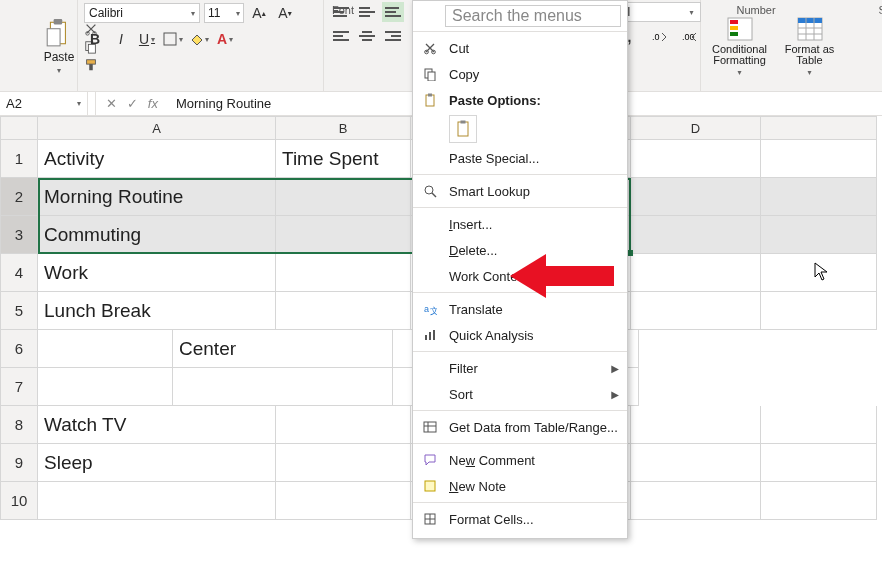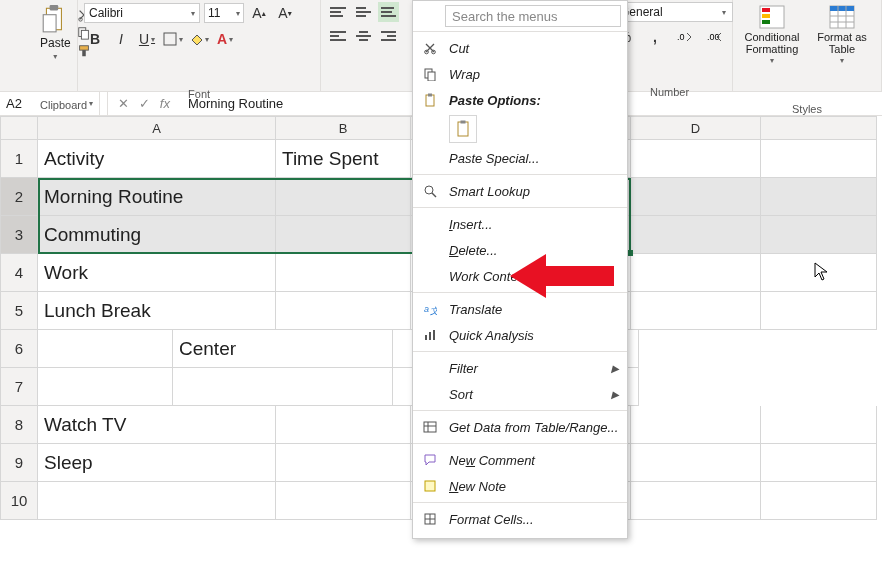--- a/index.html
+++ b/index.html
@@ -7,21 +7,21 @@
 
 
 .ribbon {
   background: #f3f2f1;
   border-bottom: 1px solid #e1dfdd;
   height: 92px;
   display: flex;
   font-size: 12px;
   user-select: none;
 }
-.rib-group { border-right: 1px solid #e1dfdd; padding: 2px 6px 2px 6px; display: flex; flex-direction: column; justify-content: space-between; gap: 36px; }
+.rib-group { border-right: 1px solid #e1dfdd; padding: 2px 6px 2px 6px; display: flex; justify-content: space-between; gap: 36px; }
 .rib-group .label { text-align: center; font-size: 11px; color: #555; padding: 2px 0 1px; }
 .rib-row { display: flex; gap: 4px; align-items: center; }
 
 
 .g-clipboard { width: 78px; padding-left: 40px; }
 .big-btn { display: flex; flex-direction: column; align-items: center; gap: 2px; width: 38px; padding-top: 2px; }
 .big-btn svg { width: 26px; height: 30px; }
 .small-col { display: flex; flex-direction: column; gap: 2px; padding-top: 2px; }
 .small-ico { width: 18px; height: 16px; display:flex; align-items:center; justify-content:center; }
 
@@ -40,21 +40,21 @@
 .wrap-btn { height:20px; display:flex; align-items:center; gap:4px; padding:0 6px; font-size:12px;}
 
 .g-number { width: 126px; }
 .num-combo { width:120px; height:20px; border:1px solid #ccc; background:#fff; font-size:12px; display:flex; align-items:center; justify-content:space-between; padding:1px 6px;}
 
 .g-styles { flex:1; display:flex; }
 .style-btn { display:flex; flex-direction:column; align-items:center; gap:2px; padding-top:2px; width: 66px; font-size:11px; text-align:center; line-height:1.05;}
 
 
 .fbar { height: 24px; border-bottom:1px solid #e1dfdd; display:flex; align-items:center; font-size:13px; }
-.name-box { width: 100px; height: 100%; border-right:1px solid #e1dfdd; padding:0 6px; display:flex; align-items:center; justify-content:space-between; }
+.name-box { width: 88px; height: 100%; border-right:1px solid #e1dfdd; padding:0 6px; display:flex; align-items:center; justify-content:space-between; }
 .fb-split { width: 8px; height: 100%; border-right:1px solid #e1dfdd;}
 .fb-icons { display:flex; gap:10px; padding:0 10px; color:#888; }
 .fb-input { flex:1; padding:0 8px; }
 
 
 .sheet { position: relative; }
 .col-headers { display:flex; height: 24px; font-size:13px; }
 .corner { width: 38px; border:1px solid #d6d6d6; background:#f3f2f1; }
 .ch { border:1px solid #d6d6d6; border-left:none; background:#f3f2f1; display:flex; align-items:center; justify-content:center; color:#333; }
 .ch.A { width: 238px; } .ch.B { width: 135px; } .ch.C { width: 220px; } .ch.D { width: 130px; } .ch.E { width: 116px; }
@@ -66,23 +66,23 @@
 .cell.A { width:238px; } .cell.B { width:135px; } .cell.C { width:220px; } .cell.D { width:130px; } .cell.E { width:116px; }
 
 .row.sel .cell { background: #e6e6e6; }
 .row.sel .rh { background: #d2d0ce; }
 
 .selbox { position:absolute; border: 2px solid #217346; pointer-events:none; }
 .selbox .handle { position:absolute; right:-4px; bottom:-4px; width:6px; height:6px; background:#217346; }
 
 
 .ctx { position:absolute; left: 412px; top: 0px; width: 216px; background:#fff; border:1px solid #ccc; box-shadow: 2px 2px 6px rgba(0,0,0,.25); z-index: 50; font-size:13px; padding-bottom:6px;}
-.ctx .srch { margin:4px 6px 4px 32px; height:22px; border:1px solid #ccc; color:#888; font-size:13px; display:flex; align-items:center; padding:0 6px;}
+.ctx .srch { margin:4px 6px 4px 32px; height:22px; border:1px solid #ccc; color:#888; font-size:16px; display:flex; align-items:center; padding:0 6px;}
 .ctx hr { border:none; border-top:1px solid #e1dfdd; margin:3px 0; }
-.ctx .item { display:flex; align-items:center; height:26px; padding: 0 8px 0 8px; gap:10px;font-style:italic; }
+.ctx .item { display:flex; align-items:center; height:26px; padding: 0 8px 0 8px; gap:10px; }
 .ctx .ic { width:18px; height:18px; display:flex; align-items:center; justify-content:center; flex-shrink:0;}
 .ctx .lbl { flex:1; }
 .ctx .sub { color:#555; font-size:10px; }
 .ctx .hdr { font-weight:600; }
 .ctx .opts { padding-left: 36px; padding-top:2px; padding-bottom:2px;}
 .ctx .opt-ic { width:28px; height:28px; border:1px solid #d6d6d6; display:flex; align-items:center; justify-content:center; }
 .ctx .ul { text-decoration: underline; }
 
 
 .arrow { position:absolute; z-index:60; left: 510px; top: 254px; width: 106px; height: 44px; }
@@ -416,21 +416,21 @@
       </span>
       <span class="lbl">Cut</span>
     </div>
   <div class="item">
       <span class="ic">
         <svg width="14" height="14">
           <rect x="2" y="2" width="7" height="9" fill="none" stroke="#555"></rect>
           <rect x="5" y="5" width="7" height="9" fill="#fff" stroke="#555"></rect>
         </svg>
       </span>
-      <span class="lbl">Wrap</span>
+      <span class="lbl">Copy</span>
     </div>
   <div class="item">
       <span class="ic">
         <svg width="14" height="14">
           <rect x="3" y="2" width="8" height="11" fill="#fff" stroke="#b08b2e"></rect>
           <rect x="5" y="0.5" width="4" height="3" fill="#888"></rect>
         </svg>
       </span>
       <span class="lbl hdr">Paste Options:</span>
     </div>

